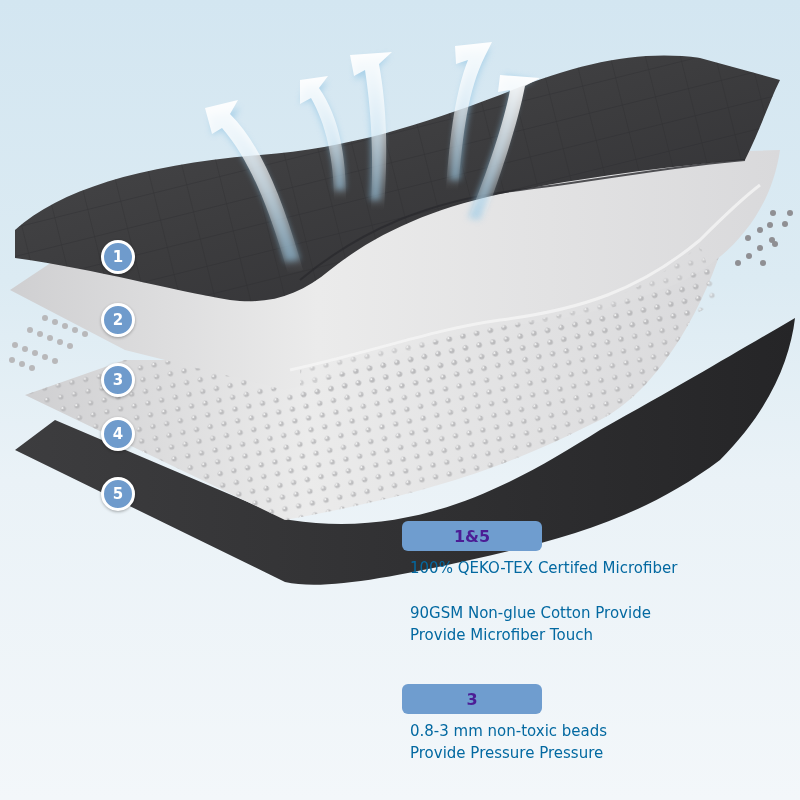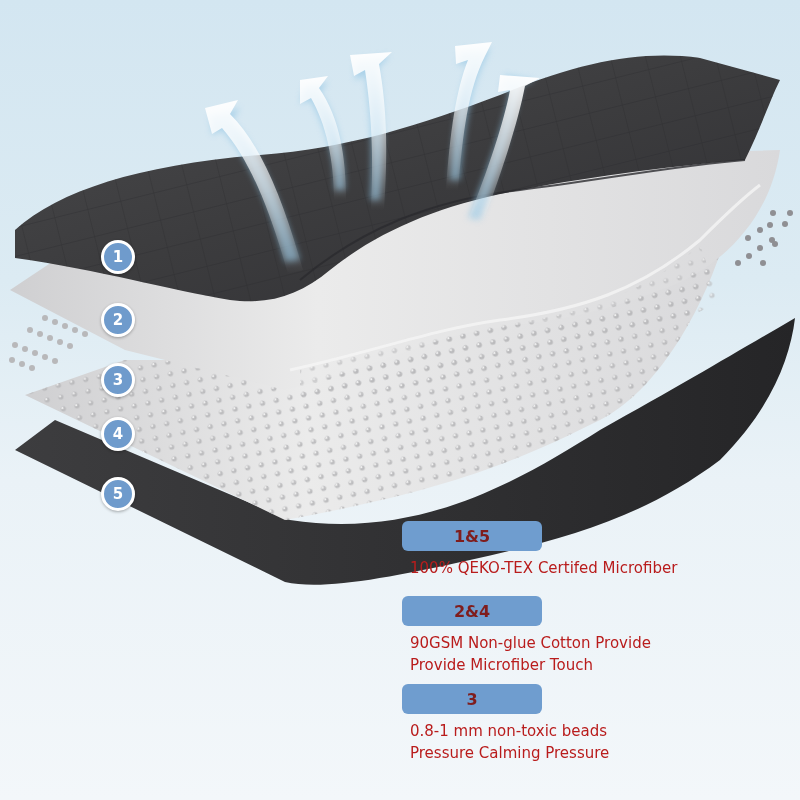--- a/index.html
+++ b/index.html
@@ -13,26 +13,26 @@
       position: absolute; width: 34px; height: 34px; border-radius: 50%;
       background: #6f9bcc; border: 3px solid #ffffff; box-sizing: border-box;
       color: #ffffff; font-size: 15px; font-weight: bold;
       display: flex; align-items: center; justify-content: center;
       box-shadow: 0 1px 3px rgba(0,0,0,0.3);
       font-family: "DejaVu Sans", sans-serif;
     }
     .legend { position: absolute; left: 402px; }
     .legend-badge {
       width: 140px; height: 30px; border-radius: 6px; background: #6f9dcf;
-      color: #7f1d1d; font-weight: bold; font-size: 16px;
+      color: #4c1d95; font-weight: bold; font-size: 16px;
       display: flex; align-items: center; justify-content: center;
       font-family: "DejaVu Sans", sans-serif;
     }
     .legend-text {
-      margin-top: 6px; margin-left: 8px; color: #b91c1c; font-size: 15px; line-height: 22px;
+      margin-top: 6px; margin-left: 8px; color: #0369a1; font-size: 15px; line-height: 22px;
       font-family: "DejaVu Sans", sans-serif; white-space: nowrap;
     }
   </style>
 </head>
 <body>
 
 <svg id="illustration" viewBox="0 0 800 800" xmlns="http://www.w3.org/2000/svg">
   <defs>
     <linearGradient id="gTop" x1="0" y1="0" x2="1" y2="1">
       <stop offset="0" stop-color="#4a4a4c"></stop>
@@ -144,26 +144,25 @@
 <div class="num-marker" style="left:101px; top:477px;">5</div>
 
 <div class="legend" style="top:521px;">
   <div class="legend-badge">1&amp;5</div>
   <div class="legend-text">
     <div>100% QEKO-TEX Certifed Microfiber</div>
   </div>
 </div>
 
 <div class="legend" style="top:596px;">
-  <div class="legend-badge">2&amp;4</div>
   <div class="legend-text">
     <div>90GSM Non-glue Cotton Provide</div>
     <div>Provide Microfiber Touch</div>
   </div>
 </div>
 
 <div class="legend" style="top:684px;">
   <div class="legend-badge">3</div>
   <div class="legend-text">
-    <div>0.8-1 mm non-toxic beads</div>
-    <div>Pressure Calming Pressure</div>
+    <div>0.8-3 mm non-toxic beads</div>
+    <div>Provide Pressure Pressure</div>
   </div>
 </div>
 
 </body></html>

